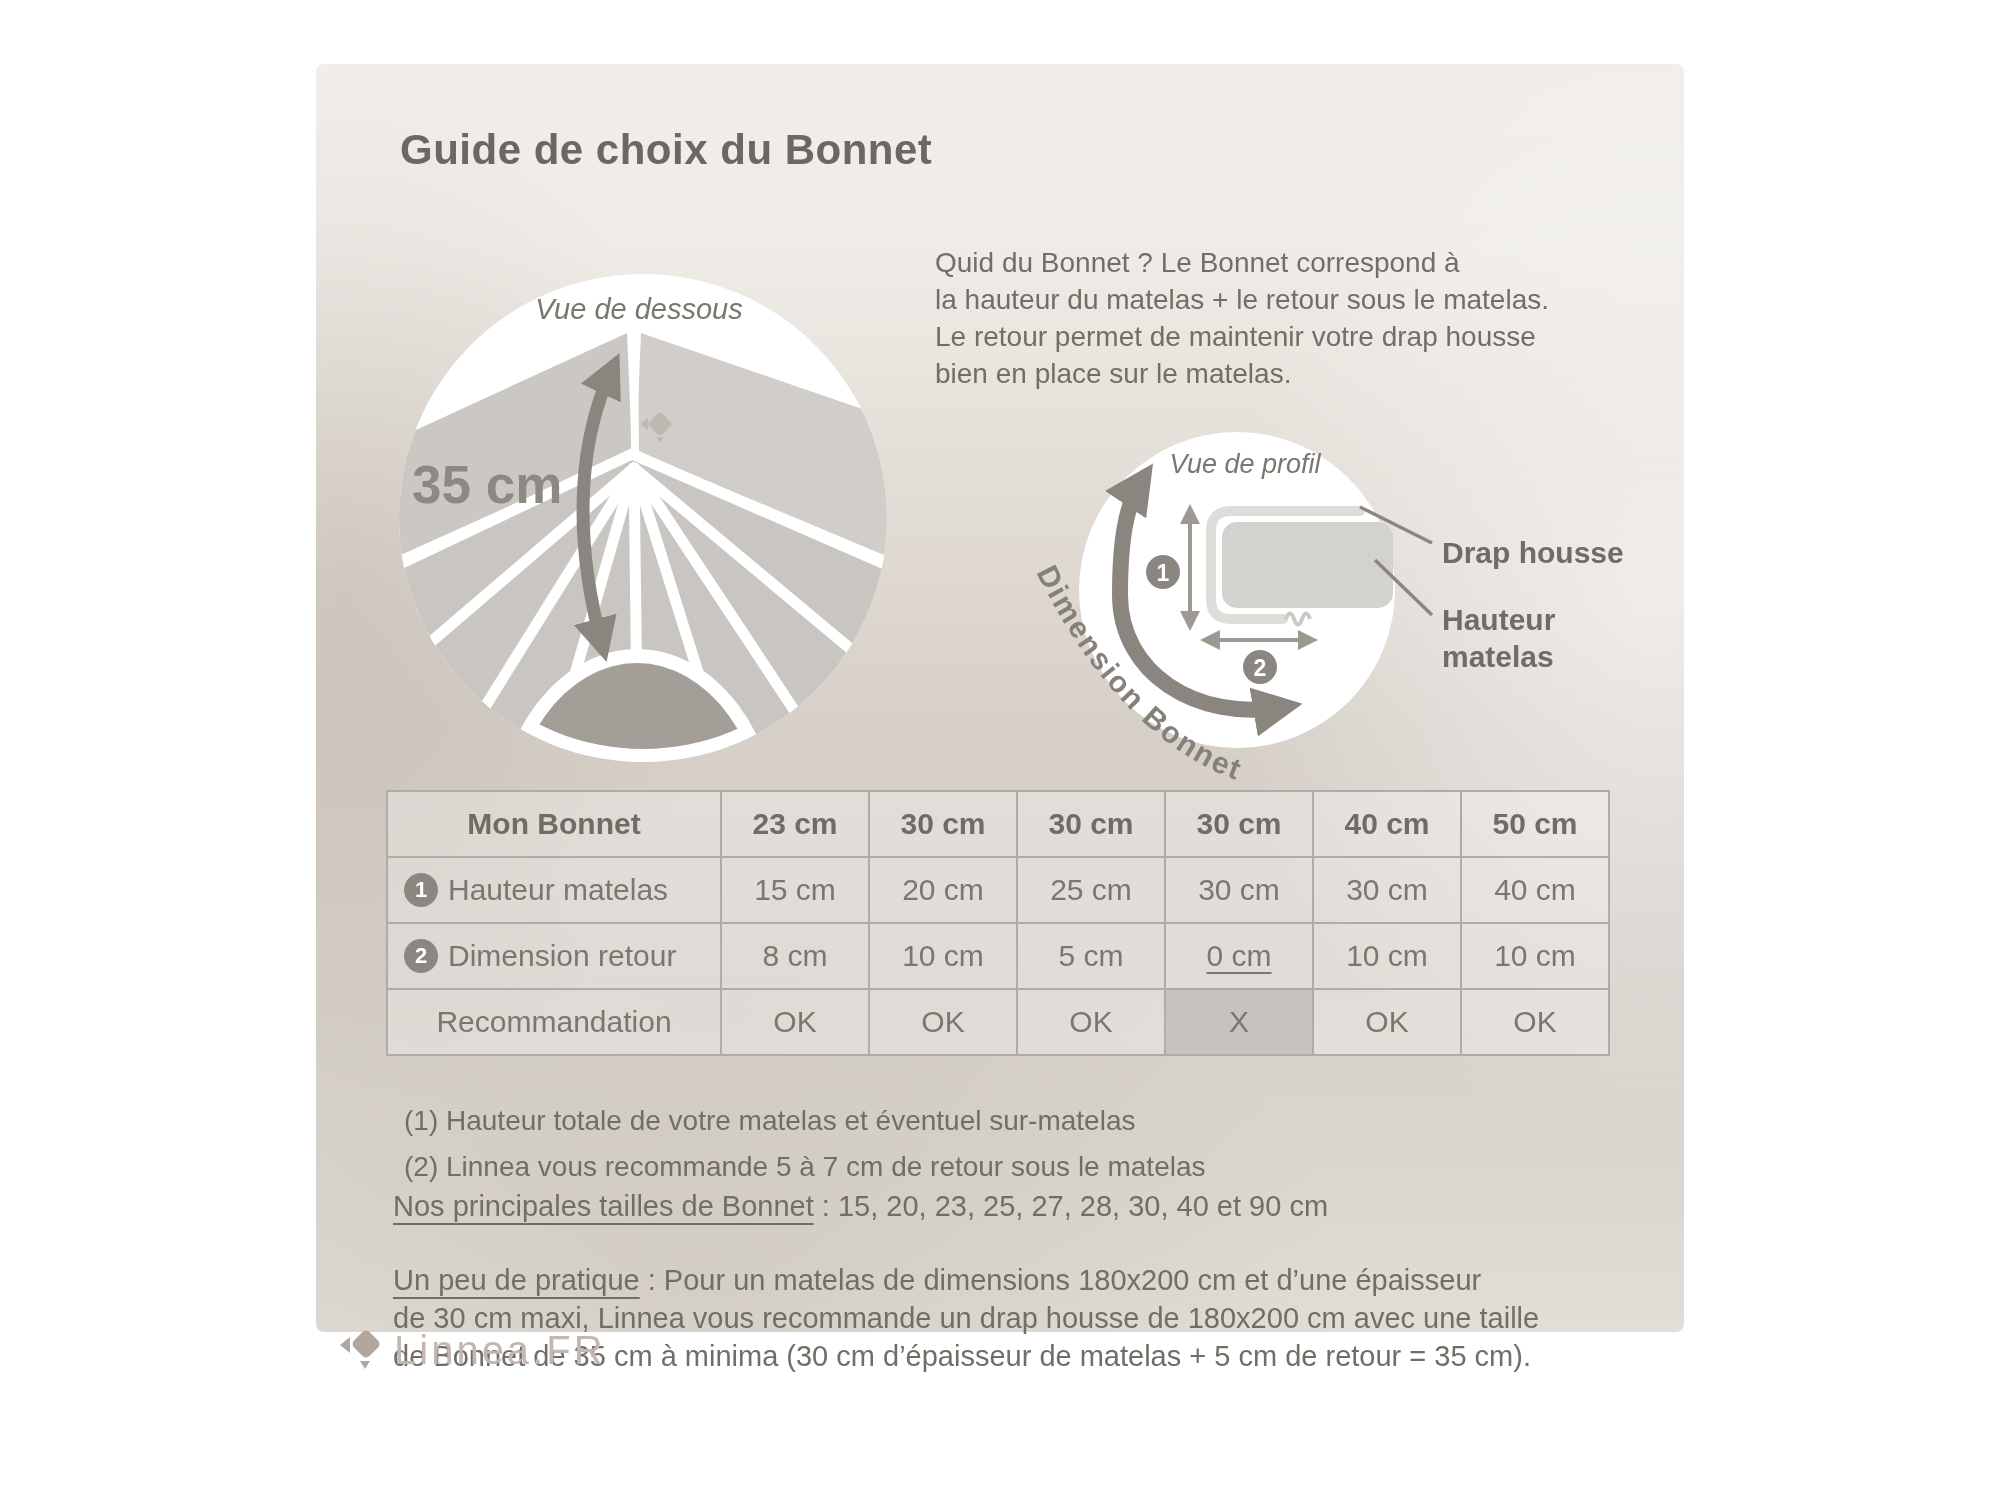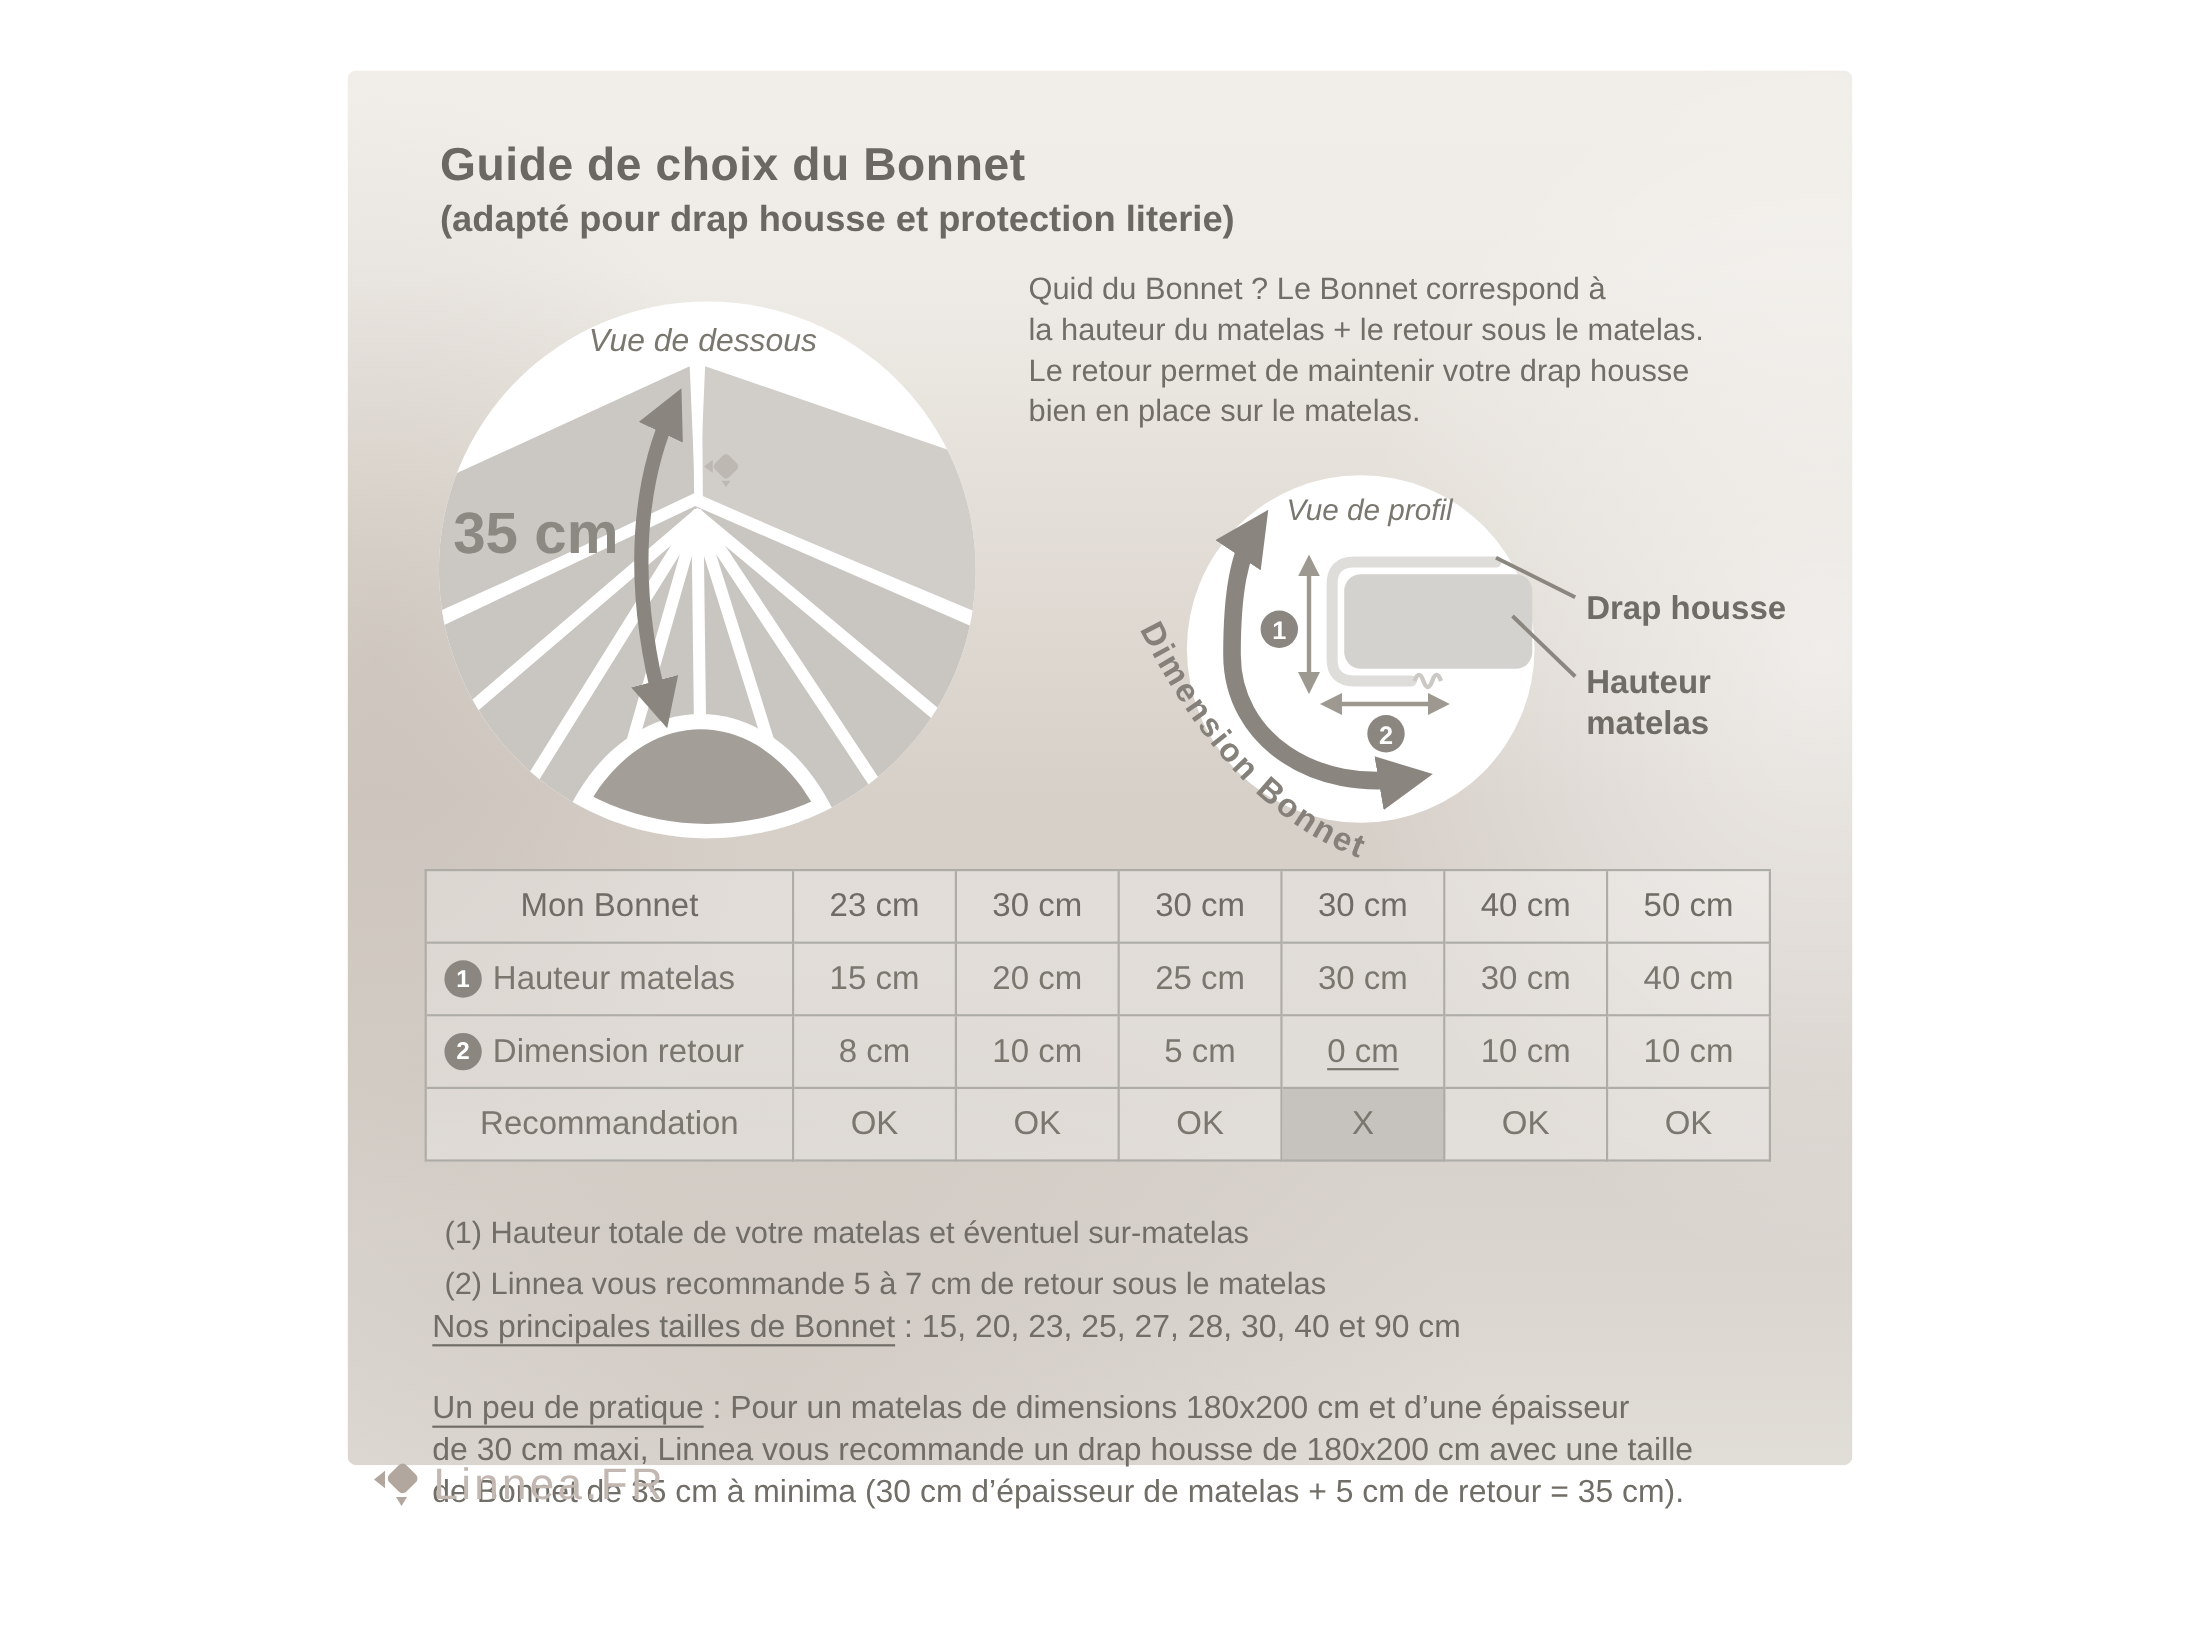--- a/index.html
+++ b/index.html
@@ -18,40 +18,39 @@
   .fnotes p{margin:11px;font-size:28px;line-height:35px;color:#716e67;}
   .fnotes{left:77px;top:1028px;}
   .sizes{left:77px;top:1126px;font-size:29px;color:#716e67;}
   .practice{left:77px;top:1182px;font-size:29px;line-height:38px;color:#716e67;width:1220px;white-space:pre-line;margin-top:15px;}
   .u{text-decoration:underline;text-underline-offset:7px;text-decoration-thickness:2px;}
   
   .tbl{left:70px;top:726px;display:grid;grid-template-columns:334px repeat(6,148px);
        grid-auto-rows:66px;border-top:2px solid #aeaca7;border-left:2px solid #aeaca7;}
   .tc{border-right:2px solid #aeaca7;border-bottom:2px solid #aeaca7;display:flex;align-items:center;
       justify-content:center;font-size:30px;color:#7a776f;background:rgba(255,255,255,0.28);}
-  .th{font-weight:normal;color:#6f6b65;}
+  .th{font-weight:bold;color:#6f6b65;}
   .c0l{justify-content:flex-start;padding-left:16px;box-sizing:border-box;}
   .badge{display:inline-flex;align-items:center;justify-content:center;width:34px;height:34px;
          border-radius:50%;background:#8b8780;color:#ffffff;font-size:22px;font-weight:bold;
          margin-right:10px;flex:none;}
   .xcell{background:#c6c3bf;}
   .ucm{text-decoration:underline;text-underline-offset:6px;text-decoration-thickness:2px;}
   
   .logo{left:22px;top:1264px;display:flex;align-items:center;gap:10px;}
   .logo span{font-size:40px;letter-spacing:3px;color:#c2b8b1;}
   svg text{font-family:"Liberation Sans",sans-serif;}
 </style>
 </head>
 <body>
 
 <div class="page">
   <div class="card">
 
     <div class="abs title">Guide de choix du Bonnet</div>
-    <div class="abs subtitle">(adapté pour drap housse et protection literie)</div>
 
     <div class="abs intro">Quid du Bonnet ? Le Bonnet correspond à
 la hauteur du matelas + le retour sous le matelas.
 Le retour permet de maintenir votre drap housse
 bien en place sur le matelas.</div>
 
     <svg class="abs" style="left:82px;top:209px" width="490" height="490" viewBox="0 0 490 490">
       <defs>
         <clipPath id="clipMain">
             <circle cx="245" cy="245" r="244"></circle>

